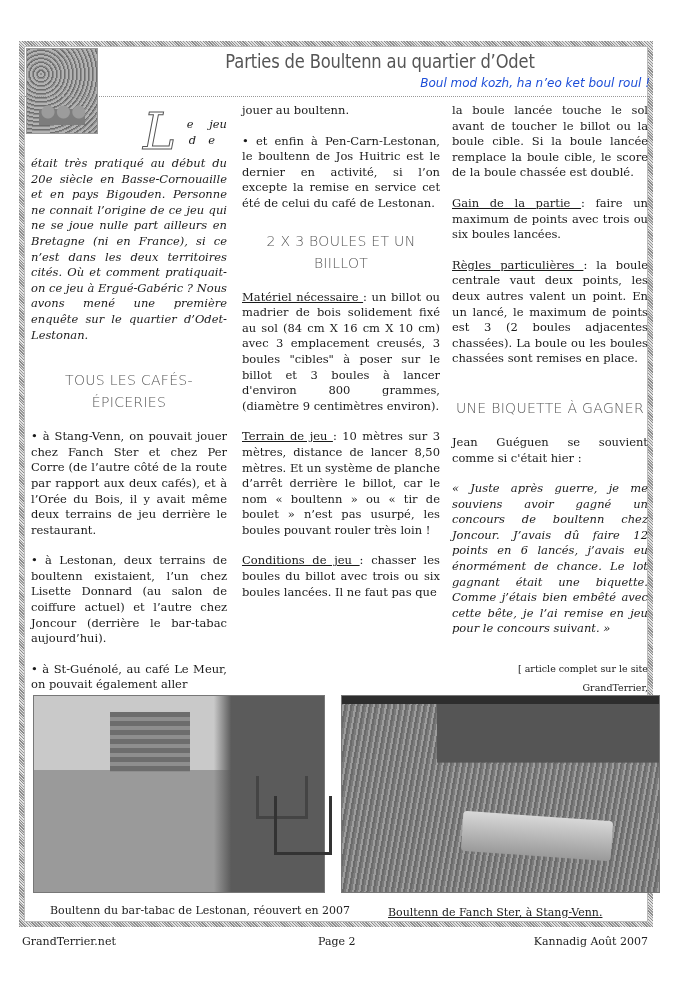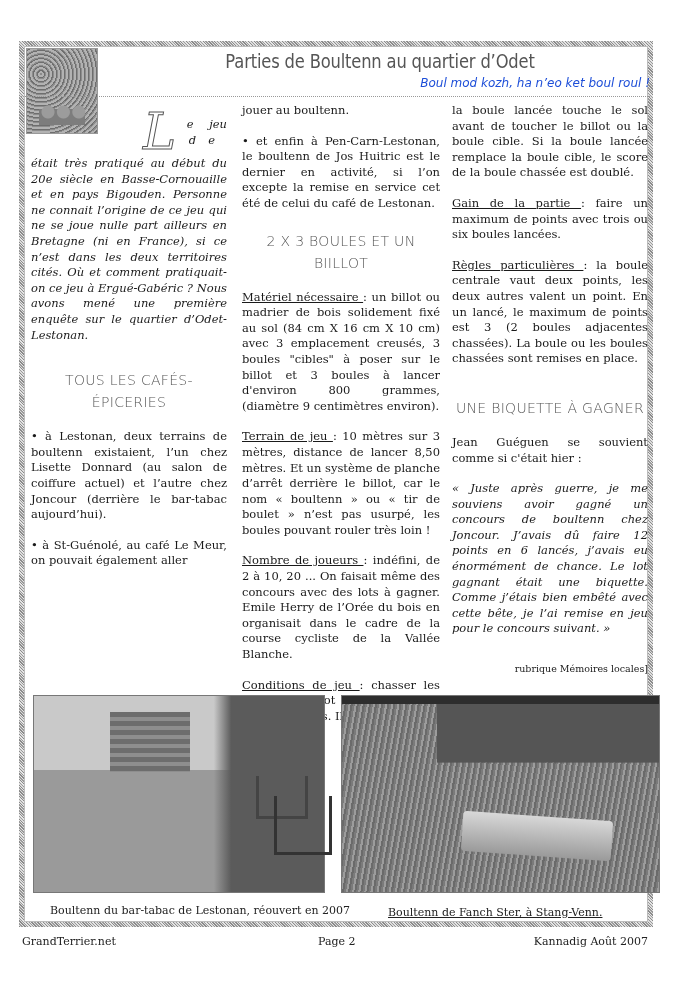--- a/index.html
+++ b/index.html
@@ -86,42 +86,43 @@
 <div class="header-rule"></div>
 
 <div class="col col1">
   <div class="dropcap-block">
     <span class="dropcap" style="left:112px;">L</span>
     <span class="intro-top1">e jeu</span>
     <span class="intro-top2">de</span>
   </div>
   <p class="intro">était très pratiqué au début du 20e siècle en Basse-Cornouaille et en pays Bigouden. Personne ne connait l’origine de ce jeu qui ne se joue nulle part ailleurs en Bretagne (ni en France), si ce n’est dans les deux territoires cités. Où et comment pratiquait-on ce jeu à Ergué-Gabéric ? Nous avons mené une première enquête sur le quartier d’Odet-Lestonan.</p>
   <div class="section-heading" style="margin-top:26px;">TOUS LES CAFÉS-ÉPICERIES</div>
+  <p>•  à Stang-Venn, on pouvait jouer chez Fanch Ster et chez Per Corre (de l’autre côté de la route par rapport aux deux cafés), et à l’Orée du Bois, il y avait même deux terrains de jeu derrière le restaurant.</p>
   <p>•  à Lestonan, deux terrains de boultenn existaient, l’un chez Lisette Donnard (au salon de coiffure actuel) et l’autre chez Joncour (derrière le bar-tabac aujourd’hui).</p>
   <p>•  à St-Guénolé, au café Le Meur, on pouvait également aller</p>
 </div>
 
 <div class="col col2">
   <p>jouer au boultenn.</p>
   <p>•  et enfin à Pen-Carn-Lestonan, le boultenn de Jos Huitric est le dernier en activité,  si l’on excepte la remise en service cet été de celui du café de Lestonan.</p>
   <div class="section-heading">2 X 3 BOULES ET UN BIILLOT</div>
   <p><span class="u">Matériel nécessaire </span><span>: un billot ou madrier de bois solidement fixé au sol (84 cm X 16 cm X 10 cm) avec 3 emplacement creusés, 3 boules "cibles" à poser sur le billot et 3 boules à lancer d'environ 800 grammes, (diamètre 9 centimètres environ).</span></p>
   <p><span class="u">Terrain de jeu </span><span>: 10 mètres sur 3 mètres, distance de lancer 8,50 mètres. Et un système de planche d’arrêt derrière le billot, car le nom « boultenn » ou « tir de boulet » n’est pas usurpé, les boules  pouvant rouler très loin !</span></p>
-  <p><span class="u">Nombre de joueurs </span><span>: indéfini, de 2 à 10, 20 ... On faisait même des concours avec des lots à gagner. Emile Herry de l’Orée du bois en organisait dans le cadre de la course cycliste de la Vallée Blanche.</span></p>
   <p><span class="u">Conditions de jeu </span><span>: chasser les boules du billot avec trois ou six boules lancées. Il ne faut pas que</span></p>
 </div>
 
 <div class="col col3">
   <p>la boule lancée touche le sol avant de toucher le billot ou la boule cible. Si la boule lancée remplace la boule cible, le score de la boule chassée est doublé.</p>
   <p><span class="u">Gain de la partie </span><span>: faire un maximum de points avec trois ou six boules lancées.</span></p>
   <p><span class="u">Règles particulières </span><span>: la boule centrale vaut deux points, les deux autres valent un point. En un lancé, le maximum de points est 3 (2 boules adjacentes chassées). La boule ou les boules chassées sont remises en place.</span></p>
   <div class="section-heading" style="margin-top:30px;">UNE BIQUETTE À GAGNER</div>
   <p>Jean Guéguen se souvient comme si c'était hier :</p>
   <p class="quote">« Juste après guerre, je me souviens avoir gagné un concours de boultenn chez Joncour. J’avais dû faire 12 points en 6 lancés, j’avais eu énormément de chance. Le lot gagnant était une biquette. Comme j’étais bien embêté avec cette bête, je l’ai remise en jeu pour le concours suivant. »</p>
   <div class="source">
+    <div>[ article complet sur le site GrandTerrier,</div>
     <div>rubrique Mémoires locales]</div>
   </div>
 </div>
 
 <div class="photo photo1">
   <div class="gate"></div>
   <div class="chair1"></div>
   <div class="chair2"></div>
 </div>
 <div class="caption cap1">Boultenn du bar-tabac de Lestonan, réouvert en 2007</div>

